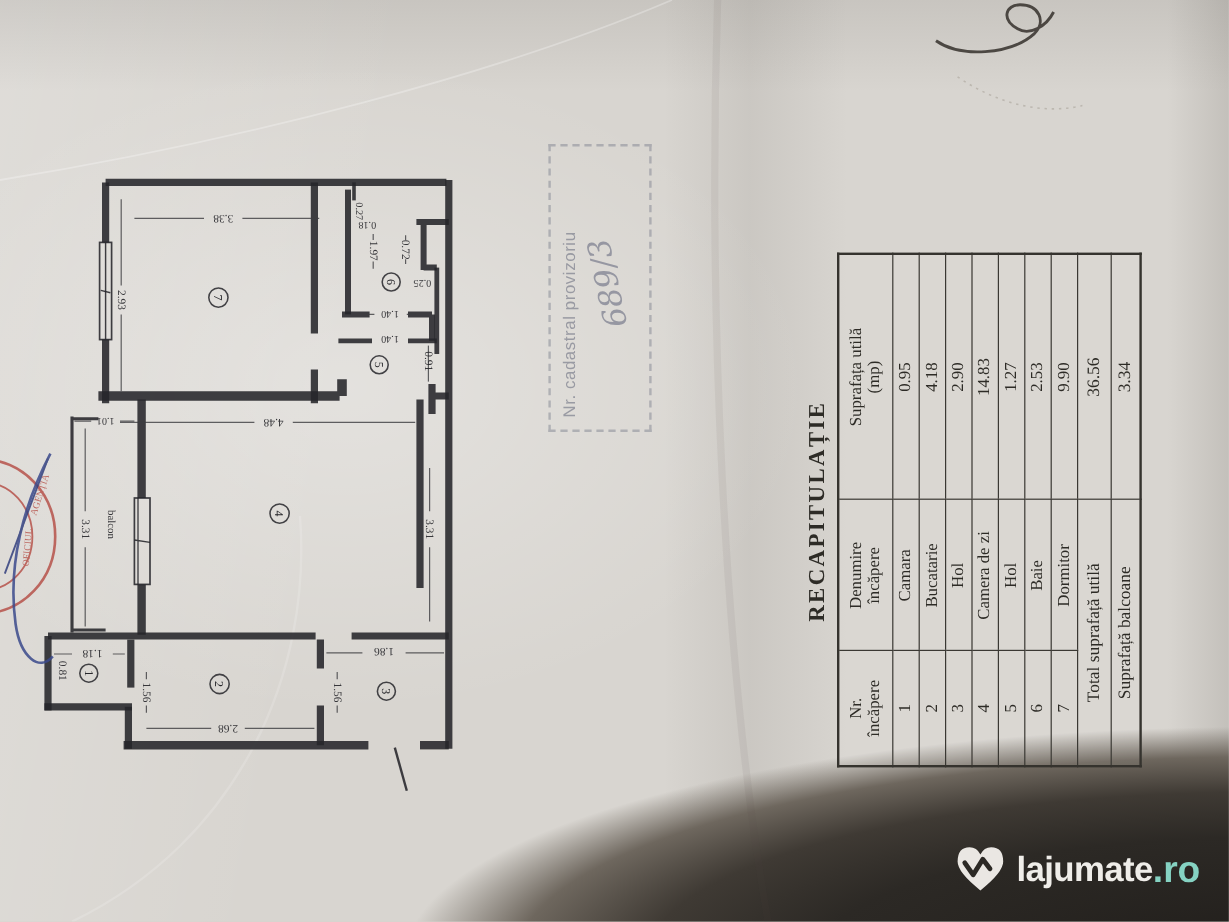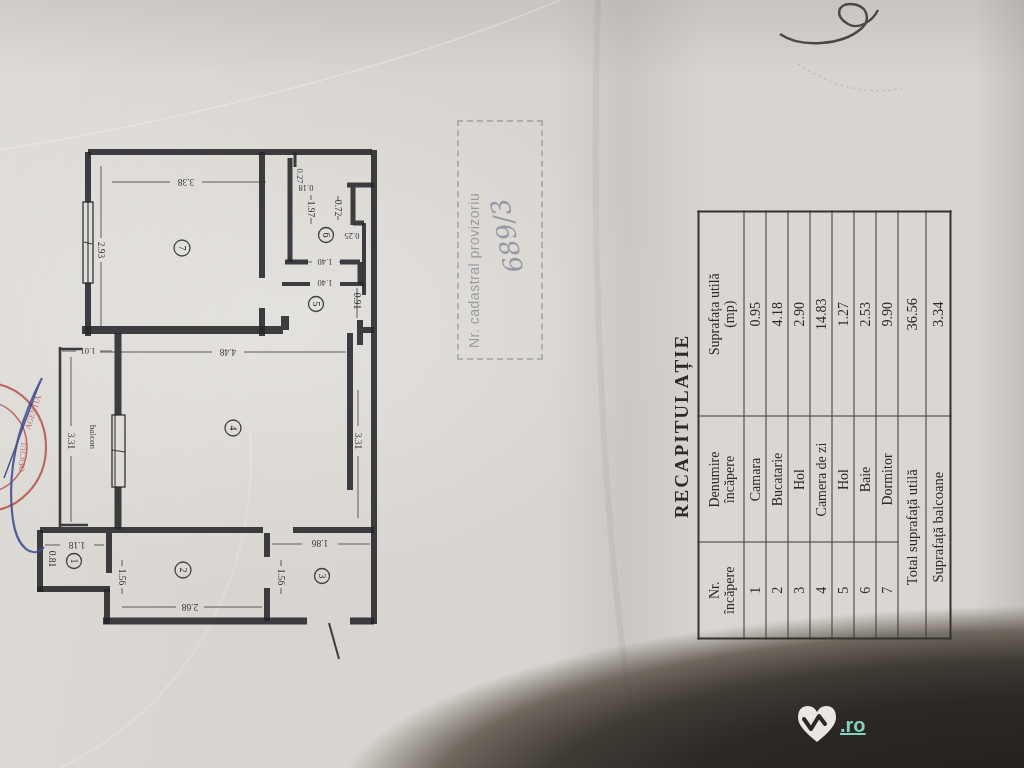--- a/index.html
+++ b/index.html
@@ -56,21 +56,21 @@
     margin:2px 0 0 84px; transform:rotate(-12deg);
     font-family:"DejaVu Serif", serif; opacity:.8;
   }
 
   
   #watermark{
     left:794px; top:704px; display:flex; align-items:center;
     font-family:"Liberation Sans", sans-serif;
   }
   #wm-brand{font-size:29px; font-weight:bold; color:#efede9; letter-spacing:-0.5px; margin-left:7px;}
-  #wm-tld{font-size:20px; font-weight:bold;text-decoration:underline;}
+  #wm-tld{font-size:31px; font-weight:bold;}
 </style>
 </head>
 <body>
 
 <svg class="abs" width="1024" height="768" viewBox="0 0 1024 768" style="left:0;top:0">
 
   <g fill="none">
     <path d="M0,150 C200,118 420,60 560,0" stroke="rgba(255,255,255,0.28)" stroke-width="1.5"></path>
     <path d="M598,0 C590,250 602,550 640,768" stroke="rgba(80,75,68,0.07)" stroke-width="6"></path>
     <path d="M60,768 C200,700 260,560 250,430" stroke="rgba(255,255,255,0.16)" stroke-width="2"></path>
@@ -273,14 +273,15 @@
     </tr>
   </tbody>
     </table>
 </div>
 
 <div id="watermark" class="abs">
   <svg width="46" height="42" viewBox="0 0 46 42">
     <path d="M4,14 Q4,2 14,2 Q20,2 23,8 Q26,2 32,2 Q42,2 42,14 Q42,23 23,38 Q4,23 4,14 Z" fill="#eae7e3"></path>
     <path d="M10,15 L17,25 L25,12 L31,20" fill="none" stroke="#2c2925" stroke-width="4" stroke-linecap="round" stroke-linejoin="round"></path>
   </svg>
+  <span id="wm-brand">lajumate</span>
   <span id="wm-tld" style="color:#85d2c2">.ro</span>
 </div>
 
 </body></html>

